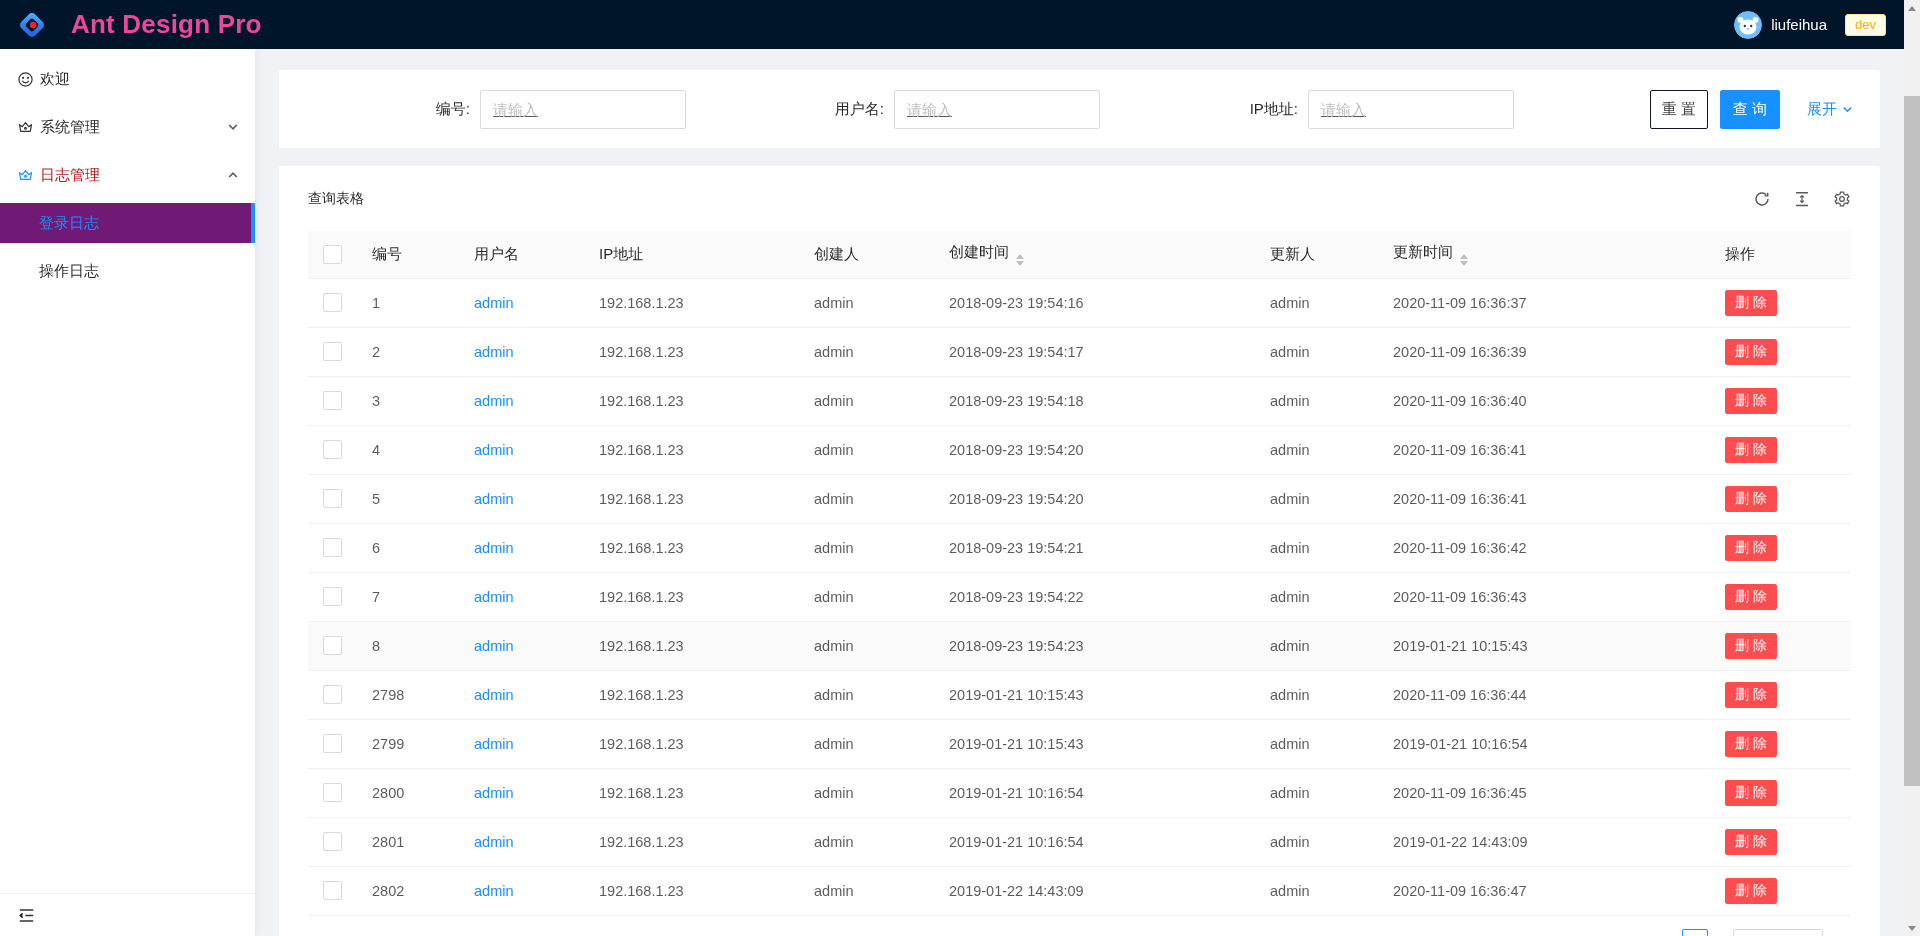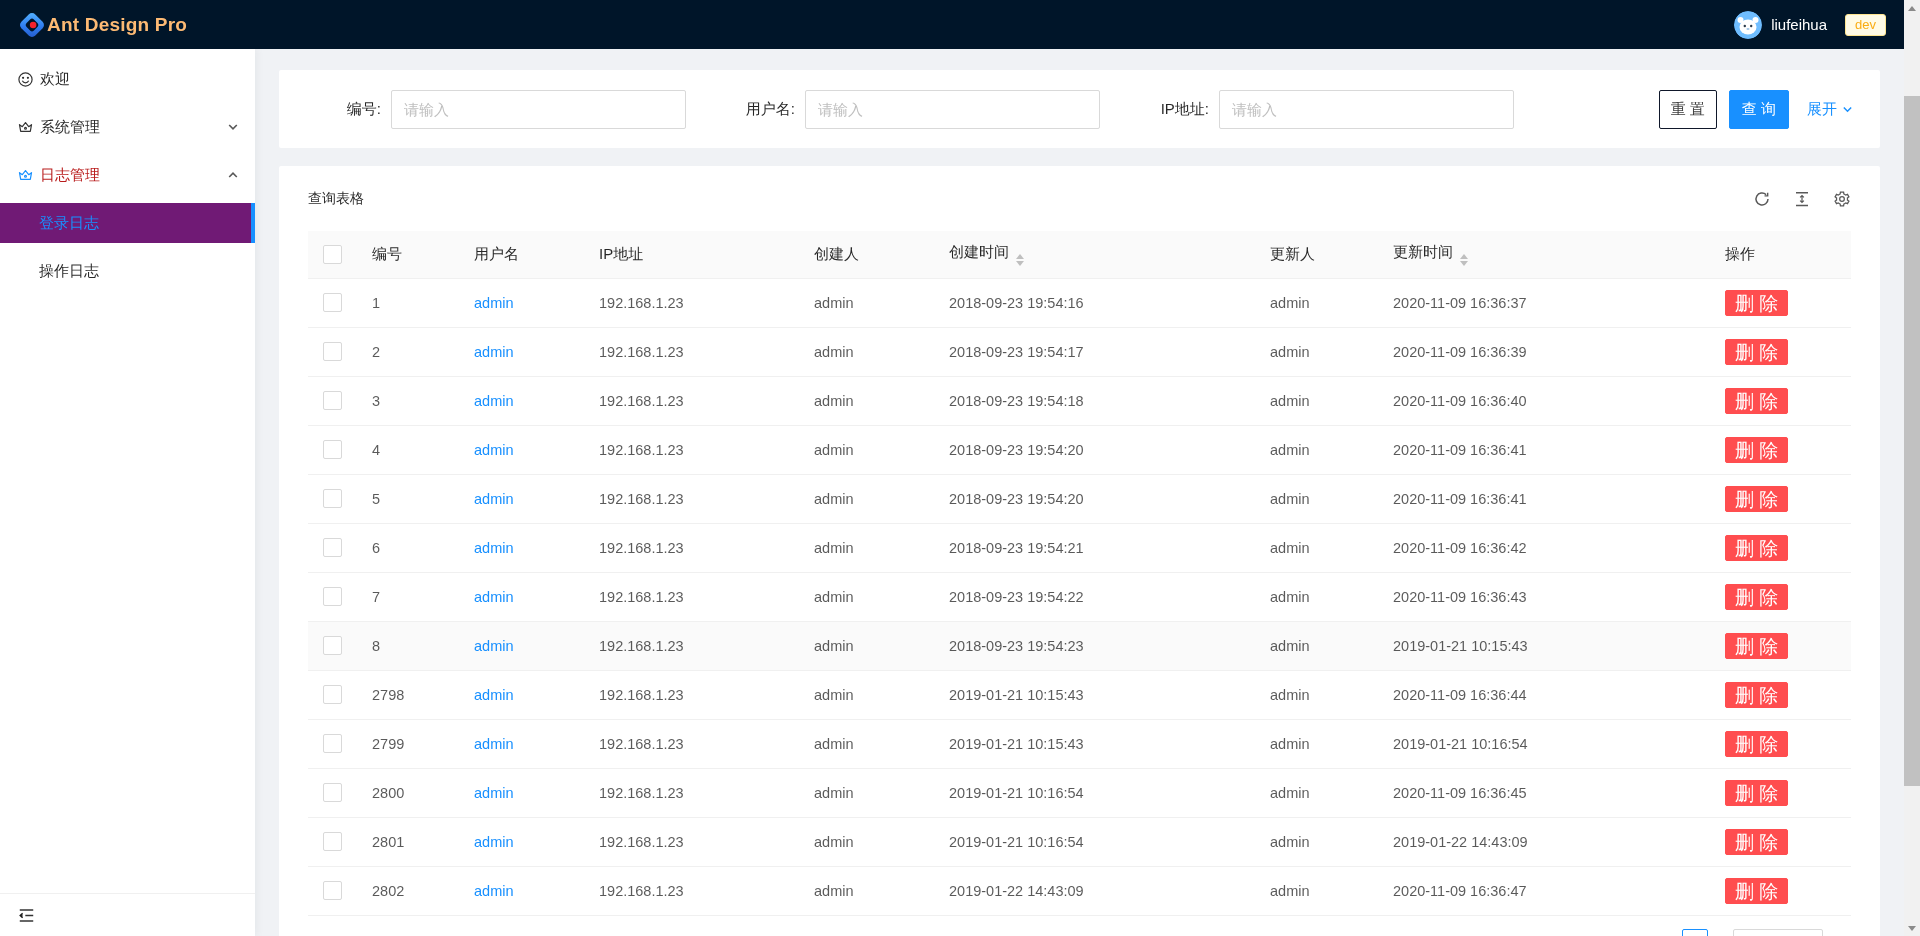--- a/index.html
+++ b/index.html
@@ -2,21 +2,21 @@
 <html><head>
 <meta charset="utf-8">
 <style>
   * { margin:0; padding:0; box-sizing:border-box; }
   html,body { width:1920px; height:936px; overflow:hidden; font-family:"Liberation Sans","DejaVu Sans",sans-serif; background:#f0f2f5; }
 
   
   .app-header { position:absolute; left:0; top:0; width:1904px; height:49px; background:#001529; display:flex; align-items:center; padding:0 18px 0 17px; z-index:20; }
   .logo { display:flex; align-items:center; cursor:pointer; }
   .logo svg { width:30px; height:30px; display:block; }
-  .logo-title { color:#fdba74; font-size:19px; font-weight:700; margin-left:0; letter-spacing:.2px; }
+  .logo-title { color:#ec4899; font-size:26px; font-weight:700; margin-left:24px; letter-spacing:.2px; }
   .header-spacer { flex:1; }
   .user-menu { display:flex; align-items:center; cursor:pointer; padding:0 4px; }
   .avatar { width:28px; height:28px; border-radius:50%; overflow:hidden; display:block; }
   .user-name { color:#fff; font-size:15px; margin-left:9px; }
   .env-tag { margin-left:14px; font-size:13px; color:#faad14; background:#fffbe6; border:1px solid #ffe58f; border-radius:3px; padding:1px 9px 2px; line-height:17px; }
 
   
   .sider { position:absolute; left:0; top:49px; width:255px; height:887px; background:#fff; box-shadow:2px 0 8px rgba(29,35,41,.05); z-index:10; display:flex; flex-direction:column; }
   .menu { padding-top:2px; flex:1; }
   .menu-item { height:40px; margin:8px 0; display:flex; align-items:center; padding-left:17px; font-size:15px; color:rgba(0,0,0,.85); cursor:pointer; position:relative; }
@@ -36,48 +36,48 @@
 
   
   .main { position:absolute; left:255px; top:49px; width:1649px; height:887px; padding:21px 24px 0; overflow:hidden; }
   .card { background:#fff; border-radius:2px; }
 
   
   .filter-card { height:78px; display:flex; align-items:center; padding:0 27px 0 17px; margin-bottom:18px; }
   .filter-fields { display:grid; grid-template-columns:repeat(3,390px);gap:24px; }
   .field { display:flex; align-items:center; }
   .field label { flex:1; text-align:right; font-size:15px; color:rgba(0,0,0,.85); padding-right:10px; white-space:nowrap; }
-  .field input { width:295px; height:39px; border:1px solid #d9d9d9; border-radius:2px; padding:1px 12px; font-size:15px; color:rgba(0,0,0,.65); outline:none; font-family:inherit; }
+  .field input { width:206px; height:39px; border:1px solid #d9d9d9; border-radius:2px; padding:1px 12px; font-size:15px; color:rgba(0,0,0,.65); outline:none; font-family:inherit;text-decoration:underline; }
   .field input::placeholder { color:#bfbfbf; }
   .filter-actions { margin-left:auto; display:flex; align-items:center; }
   .btn { height:39px; border-radius:2px; font-size:15px; cursor:pointer; font-family:inherit; }
   .btn-reset { background:#fff; border:1px solid #0f172a; color:rgba(0,0,0,.78); padding:0 11px; }
   .btn-search { background:#1890ff; border:1px solid #1890ff; color:#fff; padding:0 12px; margin-left:12px; }
-  .expand-link { color:#1890ff; font-size:15px; margin-left:18px; display:inline-flex; align-items:center; cursor:pointer; text-decoration:none; }
+  .expand-link { color:#1890ff; font-size:15px; margin-left:27px; display:inline-flex; align-items:center; cursor:pointer; text-decoration:none; }
   .expand-link svg { width:11px; height:11px; margin-left:5px; }
 
   
   .table-card { padding:0 29px; position:relative; height:792px; overflow:hidden; }
   .toolbar { height:65px; display:flex; align-items:center; }
   .table-title { font-size:14px; font-weight:400; color:rgba(0,0,0,.85);text-align:center; }
   .toolbar-icons { margin-left:auto; display:flex; align-items:center; }
   .tool-icon { width:18px; height:18px; color:#595959; margin-left:22px; cursor:pointer; }
   .tool-icon svg { width:18px; height:18px; display:block; }
 
   table { width:1543px; border-collapse:collapse; table-layout:fixed; }
   th { height:47px; background:#fafafa; font-size:15px; font-weight:500; color:rgba(0,0,0,.85); text-align:left; padding:0 16px; border-bottom:1px solid #f0f0f0; white-space:nowrap; }
   td { height:49px; font-size:14.5px; color:rgba(0,0,0,.65); padding:0 16px; border-bottom:1px solid #f0f0f0; white-space:nowrap; }
   th.col-check, td.col-check { padding:0; text-align:center; }
   tr.hovered td { background:#fafafa; }
   .checkbox { display:inline-block; width:19px; height:19px; border:1px solid #d9d9d9; border-radius:2px; background:#fff; vertical-align:middle; cursor:pointer; }
   a.user-link { color:#1890ff; text-decoration:none; cursor:pointer; }
   .sorter { display:inline-flex; flex-direction:column; margin-left:7px; vertical-align:-2px; }
   .caret-up { width:0; height:0; border-left:4.5px solid transparent; border-right:4.5px solid transparent; border-bottom:5.5px solid #bfbfbf; margin-bottom:2px; }
   .caret-down { width:0; height:0; border-left:4.5px solid transparent; border-right:4.5px solid transparent; border-top:5.5px solid #bfbfbf; }
-  .delete-btn { height:26px; padding:0 9px; background:#ff4d4f; border:1px solid #ff4d4f; color:#fff; font-size:19px; border-radius:2px; cursor:pointer; font-family:inherit; }
+  .delete-btn { height:26px; padding:0 9px; background:#ff4d4f; border:1px solid #ff4d4f; color:#fff; font-size:14px; border-radius:2px; cursor:pointer; font-family:inherit; }
 
   
   .pagination { margin-top:13px; display:flex; justify-content:flex-end; padding-right:28px; }
   .page-item { width:26px; height:32px; border:1px solid #1890ff; border-radius:2px; background:#fff; }
   .page-size-select { width:90px; height:32px; border:1px solid #d9d9d9; border-radius:2px; background:#fff; margin-left:25px; }
 
   
   .scrollbar { position:absolute; right:0; top:0; width:16px; height:936px; background:#f1f1f1; z-index:30; }
   .sb-arrow { position:absolute; left:0; width:16px; height:16px; display:flex; align-items:center; justify-content:center; }
   .sb-arrow.up { top:0; } .sb-arrow.down { bottom:0; }

